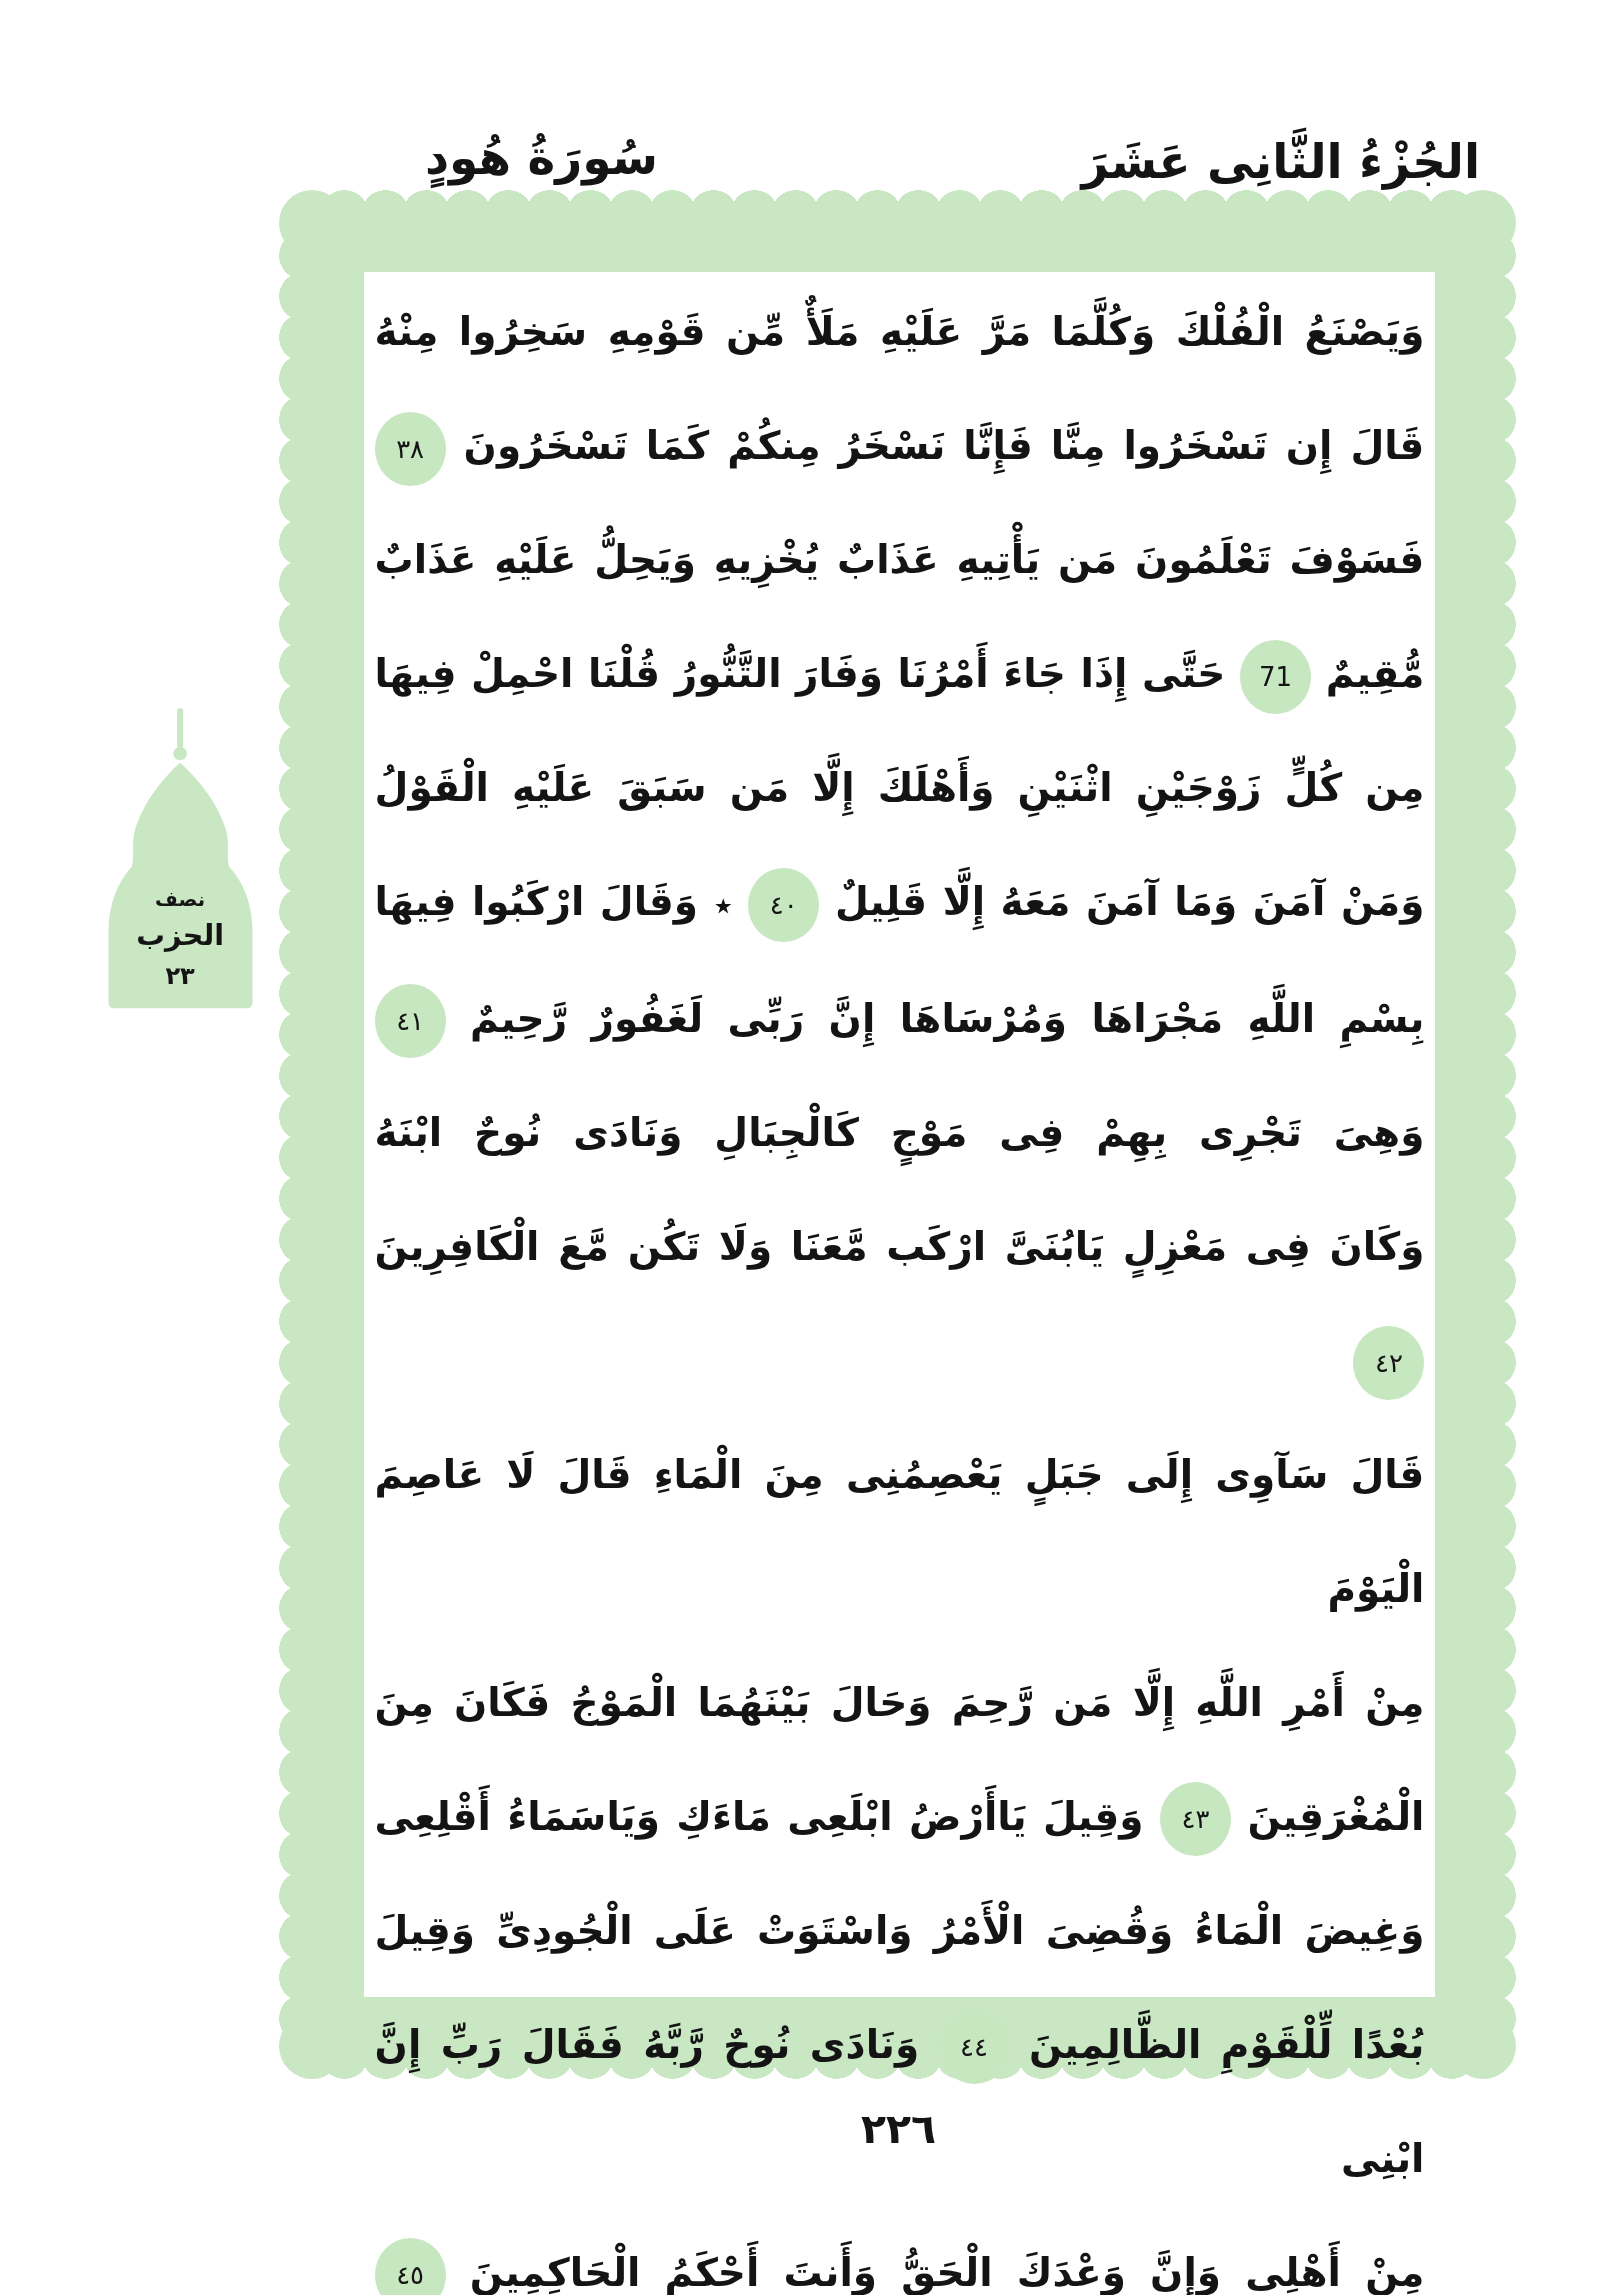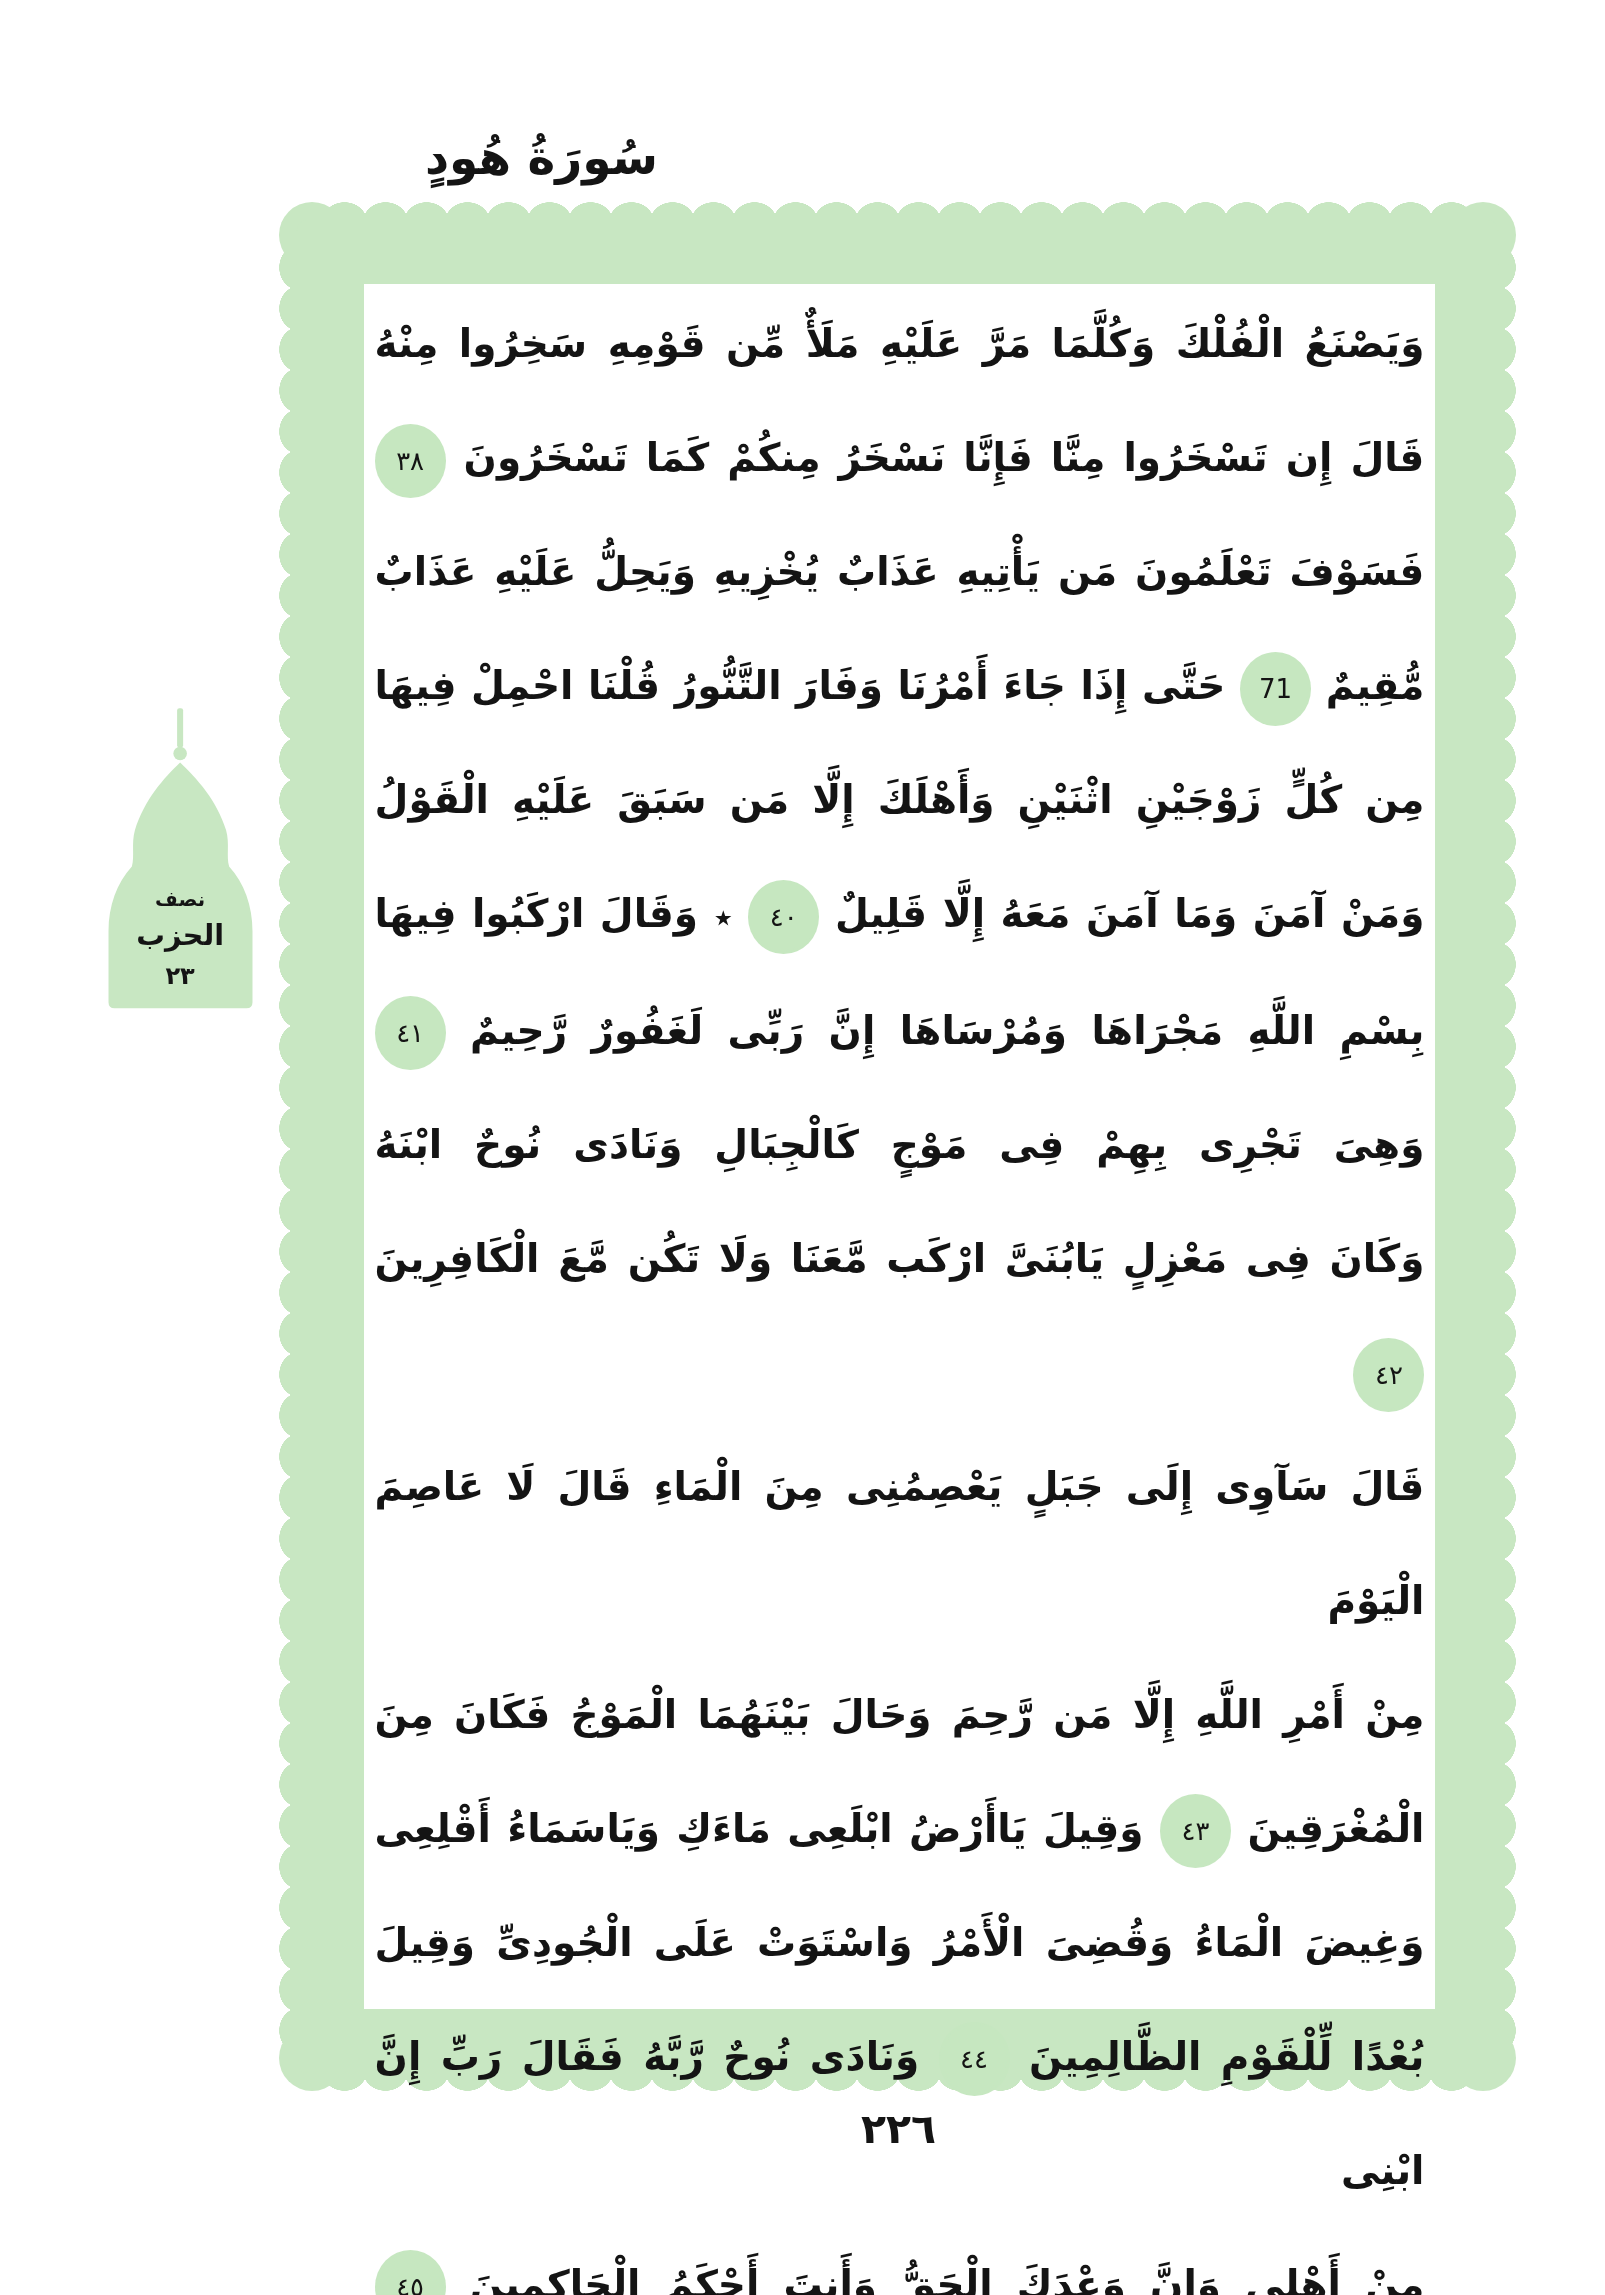--- a/index.html
+++ b/index.html
@@ -7,21 +7,21 @@
        font-family:"DejaVu Sans",sans-serif;color:var(--ink,#141414);}
   .page{position:absolute;inset:0;background:#fff;}
 
   
   .header-juz{position:absolute;top:134px;right:125px;font-size:47px;font-weight:700;
               direction:rtl;white-space:nowrap;}
   .header-surah{position:absolute;top:130px;left:378px;font-size:47px;font-weight:700;
                 direction:rtl;white-space:nowrap;margin-left:47px;}
 
   
-  .frame{position:absolute;left:279px;top:202px;width:1237px;height:1889px;text-decoration:underline;}
+  .frame{position:absolute;left:279px;top:190px;width:1237px;height:1889px;text-decoration:underline;}
   .band{position:absolute;inset:18px;background:var(--green);border-radius:10.6px;}
   .corner{position:absolute;width:66px;height:66px;border-radius:50%;background:var(--green);}
   .corner.tl{left:0;top:0}.corner.tr{right:0;top:0}
   .corner.bl{left:0;bottom:0}.corner.br{right:0;bottom:0}
   .sc{position:absolute;}
   .sc-top{left:45px;right:45px;top:0;height:19.6px;
     background-image:radial-gradient(ellipse 22.7px 19.6px at 50% 100%,var(--green) 98%,transparent 100%);
     background-size:41px 19.6px;background-repeat:repeat-x;}
   .sc-bottom{left:45px;right:45px;bottom:0;height:19.6px;
     background-image:radial-gradient(ellipse 22.7px 19.6px at 50% 0%,var(--green) 98%,transparent 100%);
@@ -54,20 +54,21 @@
 
   
   .page-number{position:absolute;left:770px;top:2105px;width:257px;text-align:center;
                font-size:41px;font-weight:700;}
 </style>
 </head>
 <body>
 
 <div class="page">
 
+  <div class="header-juz">الجُزْءُ الثَّانِى عَشَرَ</div>
   <div class="header-surah">سُورَةُ هُودٍ</div>
 
   <div class="frame">
     <div class="sc sc-top"></div>
     <div class="sc sc-bottom"></div>
     <div class="sc sc-left"></div>
     <div class="sc sc-right"></div>
     <div class="corner tl"></div>
     <div class="corner tr"></div>
     <div class="corner bl"></div>

